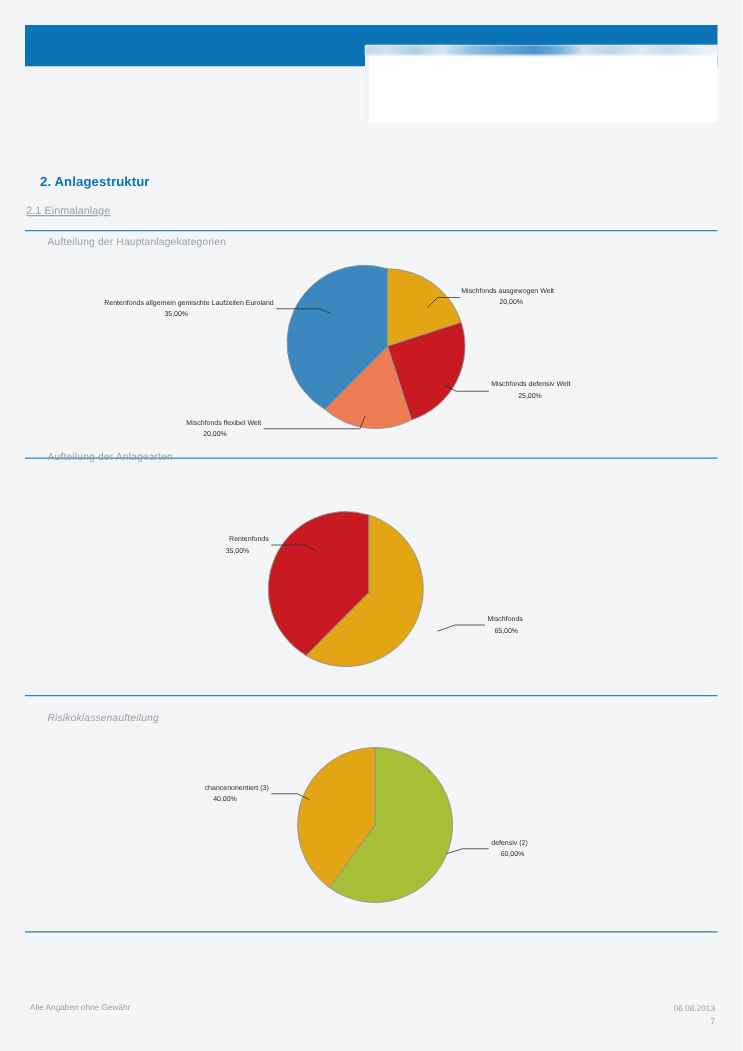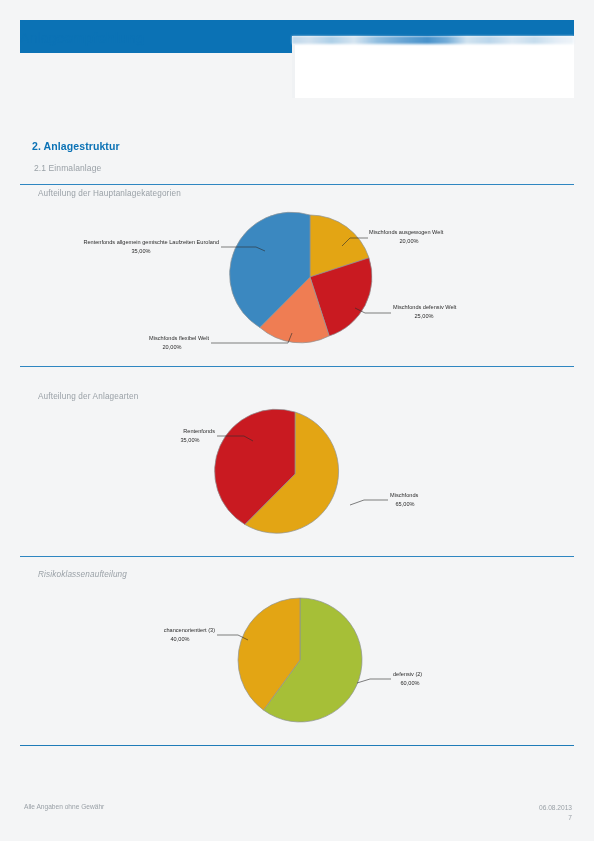--- a/index.html
+++ b/index.html
@@ -76,26 +76,27 @@
     position: absolute;
     left: 32px;
     top: 140px;
     font-size: 10.5px;
     font-weight: 700;
     color: #0b72b5;
     letter-spacing: .1px;
   }
   .section-subtitle {
     position: absolute;
-    left: 34px;
+    left: 21px;
     top: 163px;
     font-size: 8.5px;
     font-weight: 400;
     color: #9aa1a7;
     letter-spacing: .1px;
+    text-decoration: underline;
   }
 
   
   .rule {
     position: absolute;
     left: 20px;
     width: 554px;
     height: 1px;
     background: #2e86c1;
   }
@@ -207,21 +208,21 @@
       <text class="lbl" x="189" y="135" text-anchor="end">Mischfonds flexibel  Welt</text>
       <text class="lbl-pct" x="152" y="144" text-anchor="middle">20,00%</text>
 
       <polyline class="leader" points="245,46 236,42 201,42"></polyline>
       <text class="lbl" x="199" y="39" text-anchor="end">Rentenfonds allgemein gemischte Laufzeiten Euroland</text>
       <text class="lbl-pct" x="121" y="48" text-anchor="middle">35,00%</text>
     </svg>
   </div>
 
   <div class="rule" style="top:366px;"></div>
-  <div class="block-caption" style="top:392px;">Aufteilung der Anlagearten</div>
+  <div class="block-caption" style="top:361px;">Aufteilung der Anlagearten</div>
 
   <div class="chart-area" style="top:398px;height:150px;">
     <svg class="pie-svg" width="554" height="150" viewBox="0 0 554 150">
 
       <path class="pie-slice" fill="#e3a514" d="M275,76 L275,14 A62,62 0 1,1 224.83,126.45 Z"></path>
 
       <path class="pie-slice" fill="#c91a21" d="M275,76 L224.83,126.45 A62,62 0 0,1 275,14 Z"></path>
 
       <polyline class="leader" points="233,43 224,38 197,38"></polyline>
       <text class="lbl" x="195" y="35" text-anchor="end">Rentenfonds</text>

